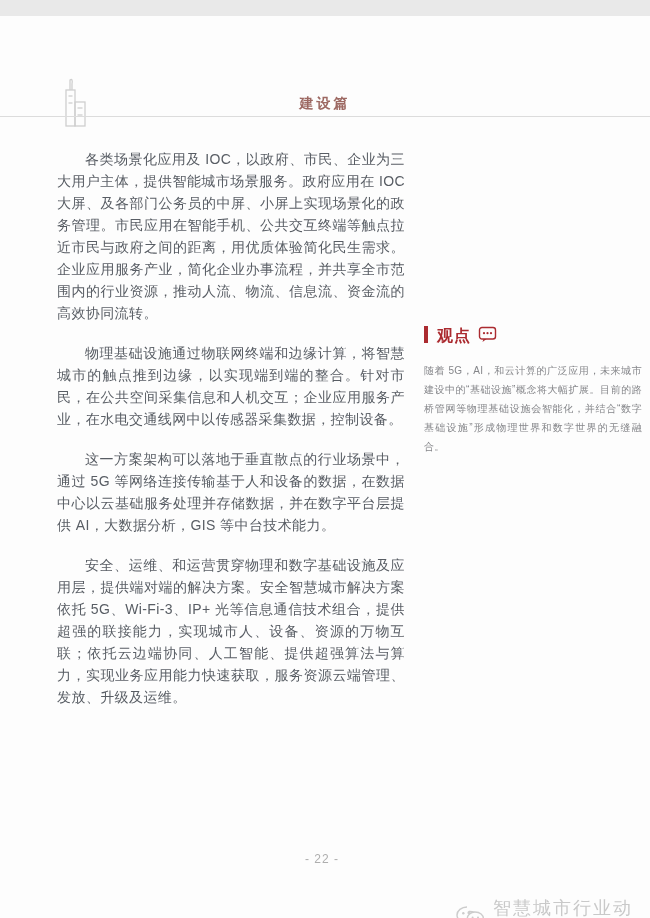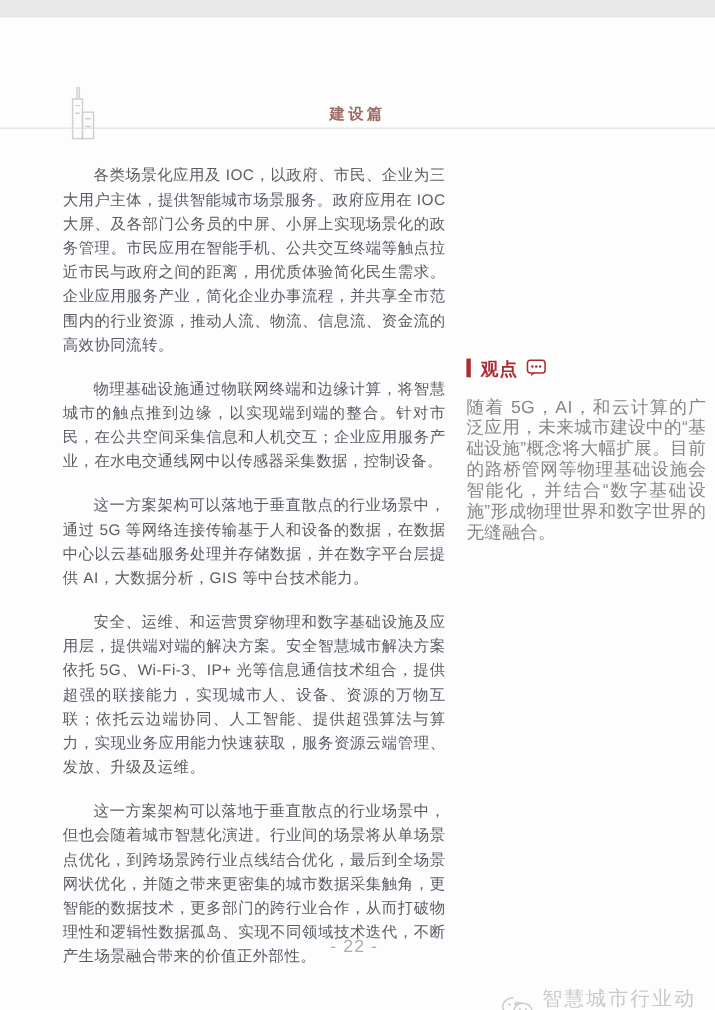--- a/index.html
+++ b/index.html
@@ -67,33 +67,33 @@
     margin-right: 9px;
   }
   .sidebar-label {
     font-size: 16px;
     font-weight: bold;
     color: #ab2b30;
     letter-spacing: 1px;
   }
   .bubble-icon { margin-left: 7px; display: inline-flex; }
   .sidebar-note {
-    font-size: 16px;
+    font-size: 10px;
     line-height: 19px;
     color: #85868a;
     text-align: justify;
     letter-spacing: 0.3px;
   }
   
   .page-number {
     position: absolute;
     left: 57px; top: 836px;
     width: 530px;
     text-align: center;
-    font-size: 16px;
+    font-size: 12px;
     color: #aeaeae;
     letter-spacing: 1px;
   }
   .brand-footer {
     position: absolute;
     left: 455px; top: 880px;
     display: flex;
     align-items: center;
     gap: 8px;
   }
@@ -122,21 +122,20 @@
     </svg>
   </div>
   <div class="chapter-title">建设篇</div>
   <div class="header-rule"></div>
 
   <div class="main-col">
     <p>各类场景化应用及 IOC，以政府、市民、企业为三大用户主体，提供智能城市场景服务。政府应用在 IOC 大屏、及各部门公务员的中屏、小屏上实现场景化的政务管理。市民应用在智能手机、公共交互终端等触点拉近市民与政府之间的距离，用优质体验简化民生需求。企业应用服务产业，简化企业办事流程，并共享全市范围内的行业资源，推动人流、物流、信息流、资金流的高效协同流转。</p>
     <p>物理基础设施通过物联网终端和边缘计算，将智慧城市的触点推到边缘，以实现端到端的整合。针对市民，在公共空间采集信息和人机交互；企业应用服务产业，在水电交通线网中以传感器采集数据，控制设备。</p>
     <p>这一方案架构可以落地于垂直散点的行业场景中，通过 5G 等网络连接传输基于人和设备的数据，在数据中心以云基础服务处理并存储数据，并在数字平台层提供 AI，大数据分析，GIS 等中台技术能力。</p>
     <p>安全、运维、和运营贯穿物理和数字基础设施及应用层，提供端对端的解决方案。安全智慧城市解决方案依托 5G、Wi-Fi-3、IP+ 光等信息通信技术组合，提供超强的联接能力，实现城市人、设备、资源的万物互联；依托云边端协同、人工智能、提供超强算法与算力，实现业务应用能力快速获取，服务资源云端管理、发放、升级及运维。</p>
-    <p>这一方案架构可以落地于垂直散点的行业场景中，但也会随着城市智慧化演进。行业间的场景将从单场景点优化，到跨场景跨行业点线结合优化，最后到全场景网状优化，并随之带来更密集的城市数据采集触角，更智能的数据技术，更多部门的跨行业合作，从而打破物理性和逻辑性数据孤岛、实现不同领域技术迭代，不断产生场景融合带来的价值正外部性。</p>
   </div>
 
   <div class="sidebar">
     <div class="sidebar-head">
       <div class="sidebar-bar"></div>
       <span class="sidebar-label">观点</span>
       <span class="bubble-icon">
         <svg width="19" height="17" viewBox="0 0 19 17">
           <g fill="none" stroke="#ab2b30" stroke-width="1.4">
             <rect x="1.5" y="1.5" width="16" height="11.5" rx="2.5"></rect>

